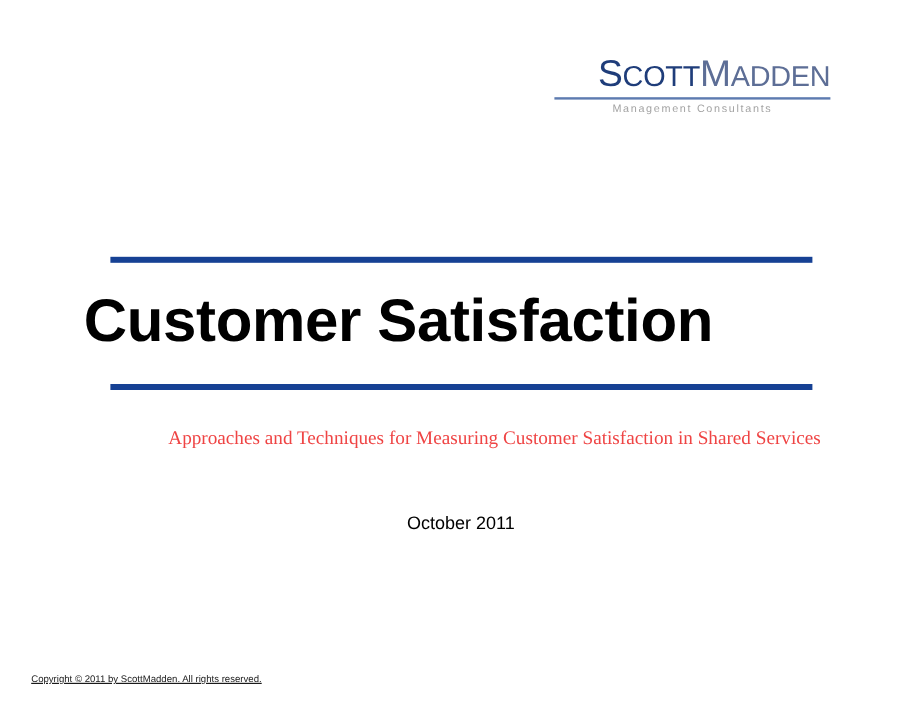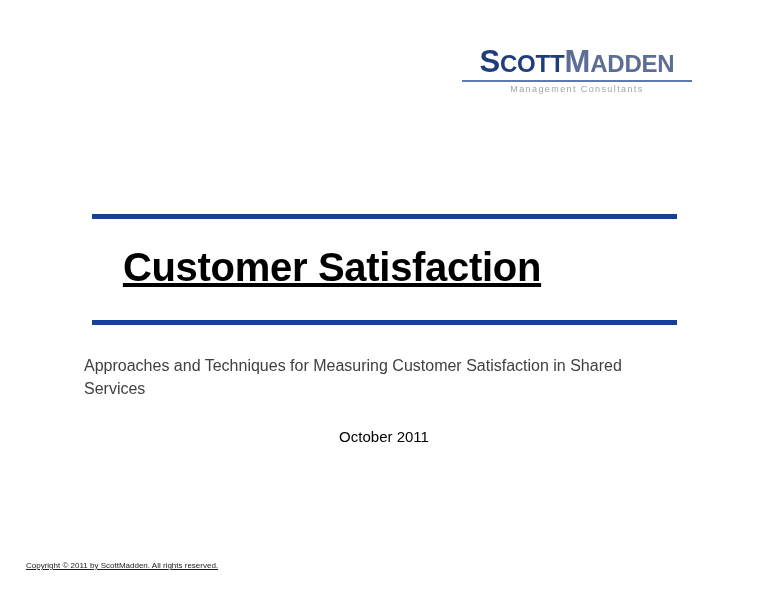--- a/index.html
+++ b/index.html
@@ -22,26 +22,26 @@
   
   .logo {
     position: absolute;
     left: 462px;
     top: 46px;
     width: 230px;
     text-align: right;
   }
   .logo-wordmark {
     font-family: "Liberation Sans", sans-serif;
-    font-weight: bold;
+    font-weight: normal;
     font-size: 31px;
     line-height: 31px;
     white-space: nowrap;
     letter-spacing: -0.2px;
-    text-align: center;
+    text-align: right;
   }
   .logo-scott {
     color: #1f3d7a;
   }
   .logo-scott .cap {
     font-size: 31px;
   }
   .logo-scott .small {
     font-size: 24px;
   }
@@ -80,37 +80,37 @@
   .title-rule.top { top: 214px; }
   .title-rule.bottom { top: 320px; }
 
   
   .slide-title {
     position: absolute;
     left: 0;
     top: 244px;
     width: 664px;
     text-align: center;
-    font-size: 40px;
+    font-size: 50px;
     font-weight: bold;
     color: #000000;
     letter-spacing: -0.3px;
     line-height: 46px;
-    text-decoration: underline;
   }
 
   .slide-subtitle {
     position: absolute;
     left: 84px;
     top: 354px;
     width: 600px;
-    text-align: left;
+    text-align: right;
     font-size: 16px;
-    color: #404040;
+    color: #ef4444;
     line-height: 23px;
+    font-family: Liberation Serif, serif;
   }
 
   .slide-date {
     position: absolute;
     left: 84px;
     top: 428px;
     width: 600px;
     text-align: center;
     font-size: 15px;
     color: #000000;

